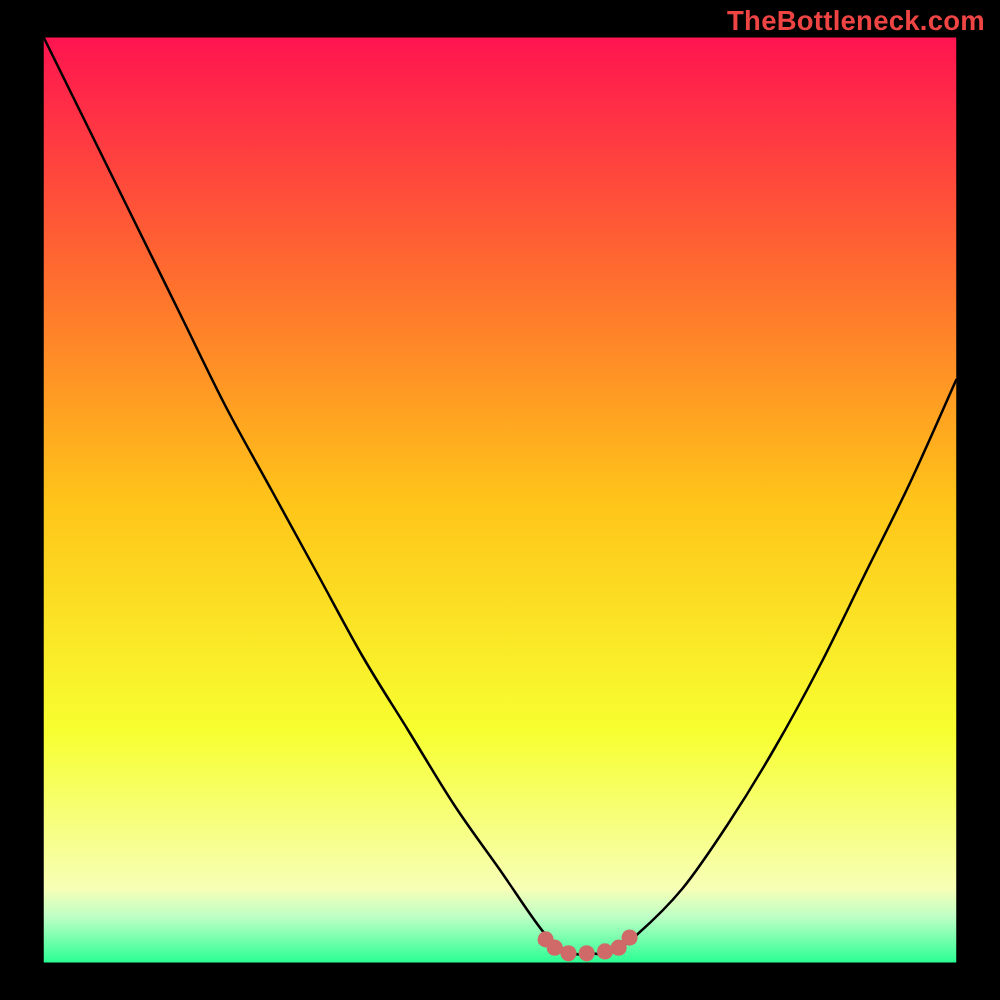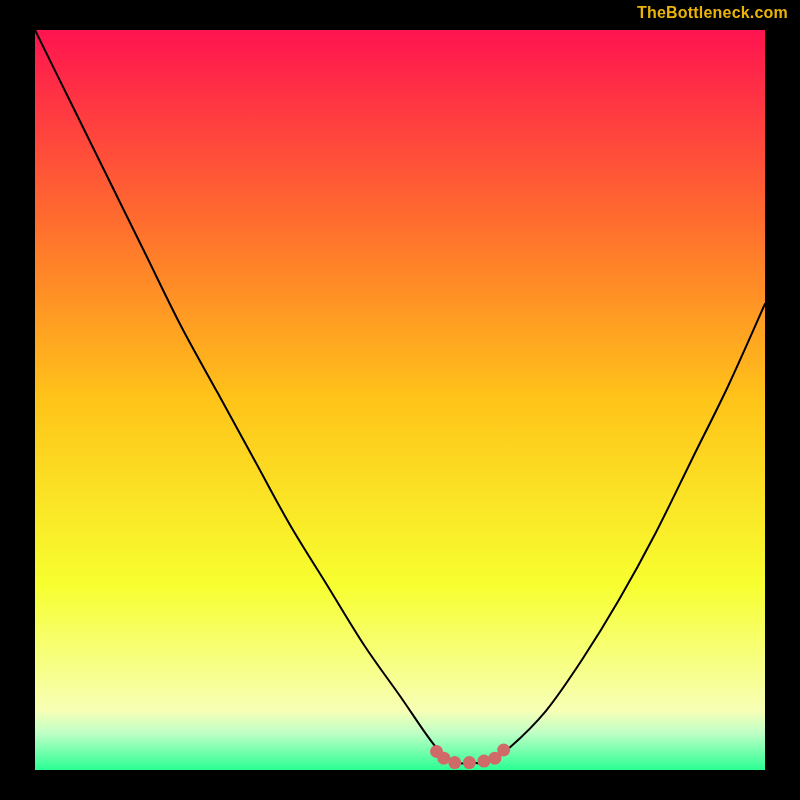--- a/index.html
+++ b/index.html
@@ -13,23 +13,23 @@
   .stage {
     position: relative;
     width: 800px;
     height: 800px;
   }
   .watermark {
     position: absolute;
     top: 4px;
     right: 12px;
     font-family: Arial, Helvetica, sans-serif;
-    font-size: 16px;
+    font-size: 22px;
     font-weight: 600;
-    color: #eab308;
+    color: #ef4444;
     letter-spacing: 0.2px;
     user-select: none;
   }
   svg { display: block; }
 </style>
 </head>
 <body>
 
 <div class="stage">
   <div class="watermark">TheBottleneck.com</div>

